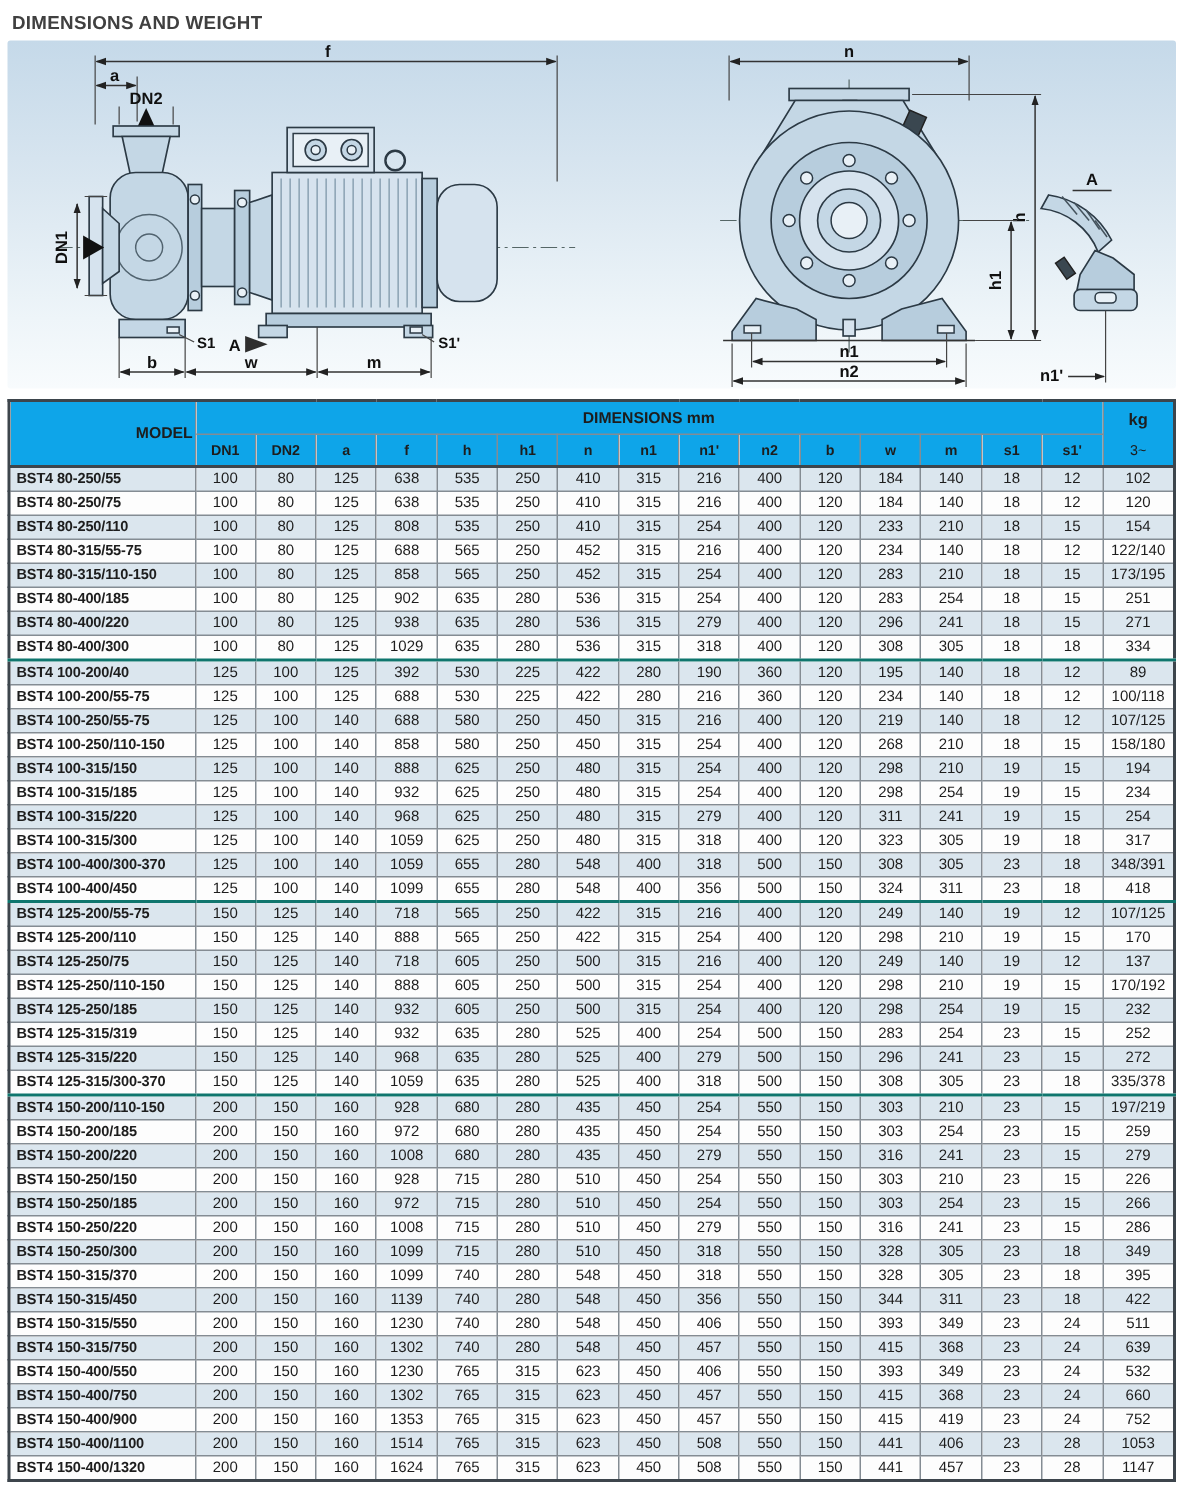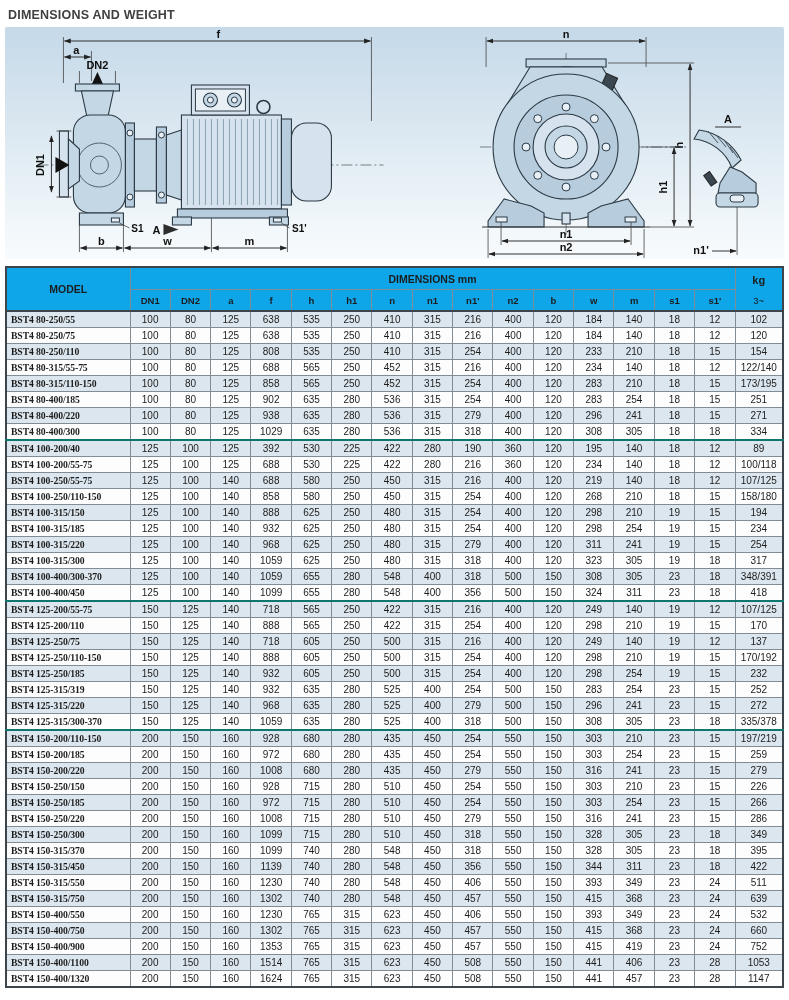--- a/index.html
+++ b/index.html
@@ -12,27 +12,27 @@
   .sv-left{width:53%;}
   .sv-right{width:47%;}
 
   table{border-collapse:collapse;table-layout:fixed;width:779px;margin:0 auto;font-size:10px;color:#1d1d1d;
         border:2px solid #3d454c;}
   th,td{border:1px solid #848c93;padding:0 1px;text-align:center;overflow:hidden;white-space:nowrap;}
   thead th{font-weight:700;background:#0ea5e9;}
   .hrow1 th{height:21px;font-size:10.5px;}
   .hrow2 th{height:20px;font-size:9.5px;}
   thead{border-bottom:2px solid #3d454c;}
-  th.model-h{font-size:10.5px;}
+  th.model-h{font-size:10.5px;text-align:right;}
   th.kg-h .u{display:block;font-size:11px;line-height:13px;margin-top:2px;}
   th.kg-h .s{display:block;font-weight:400;font-size:9.5px;line-height:12px;margin-top:8px;}
   tbody td{height:15px;line-height:14px;}
   tbody tr:nth-child(odd){background:#dbe6ee;}
   tbody tr:nth-child(even){background:#fdfdfd;}
-  td.model{text-align:left;font-weight:700;padding-left:4px;font-size:9.7px;letter-spacing:-0.1px;font-family:Liberation Serif, serif;}
+  td.model{text-align:left;font-weight:700;padding-left:4px;font-size:9.7px;letter-spacing:-0.1px;}
   td.kg{font-weight:400;}
   tr.group-start td{border-top:2px solid #0f766e;}
   .c-model{width:124px;} .c-kg{width:48px;}
 
   .dim-line{stroke:#333;stroke-width:1;fill:none;}
   .ext-line{stroke:#444;stroke-width:.8;fill:none;}
   .cl{stroke:#566;stroke-width:.8;fill:none;stroke-dasharray:11 3 2 3;}
   .body-fill{fill:#c4d7e5;stroke:#2c3a45;stroke-width:1.1;}
   .body-fill2{fill:#b7cddd;stroke:#2c3a45;stroke-width:1.1;}
   .body-fill3{fill:#d6e3ee;stroke:#2c3a45;stroke-width:1.1;}

